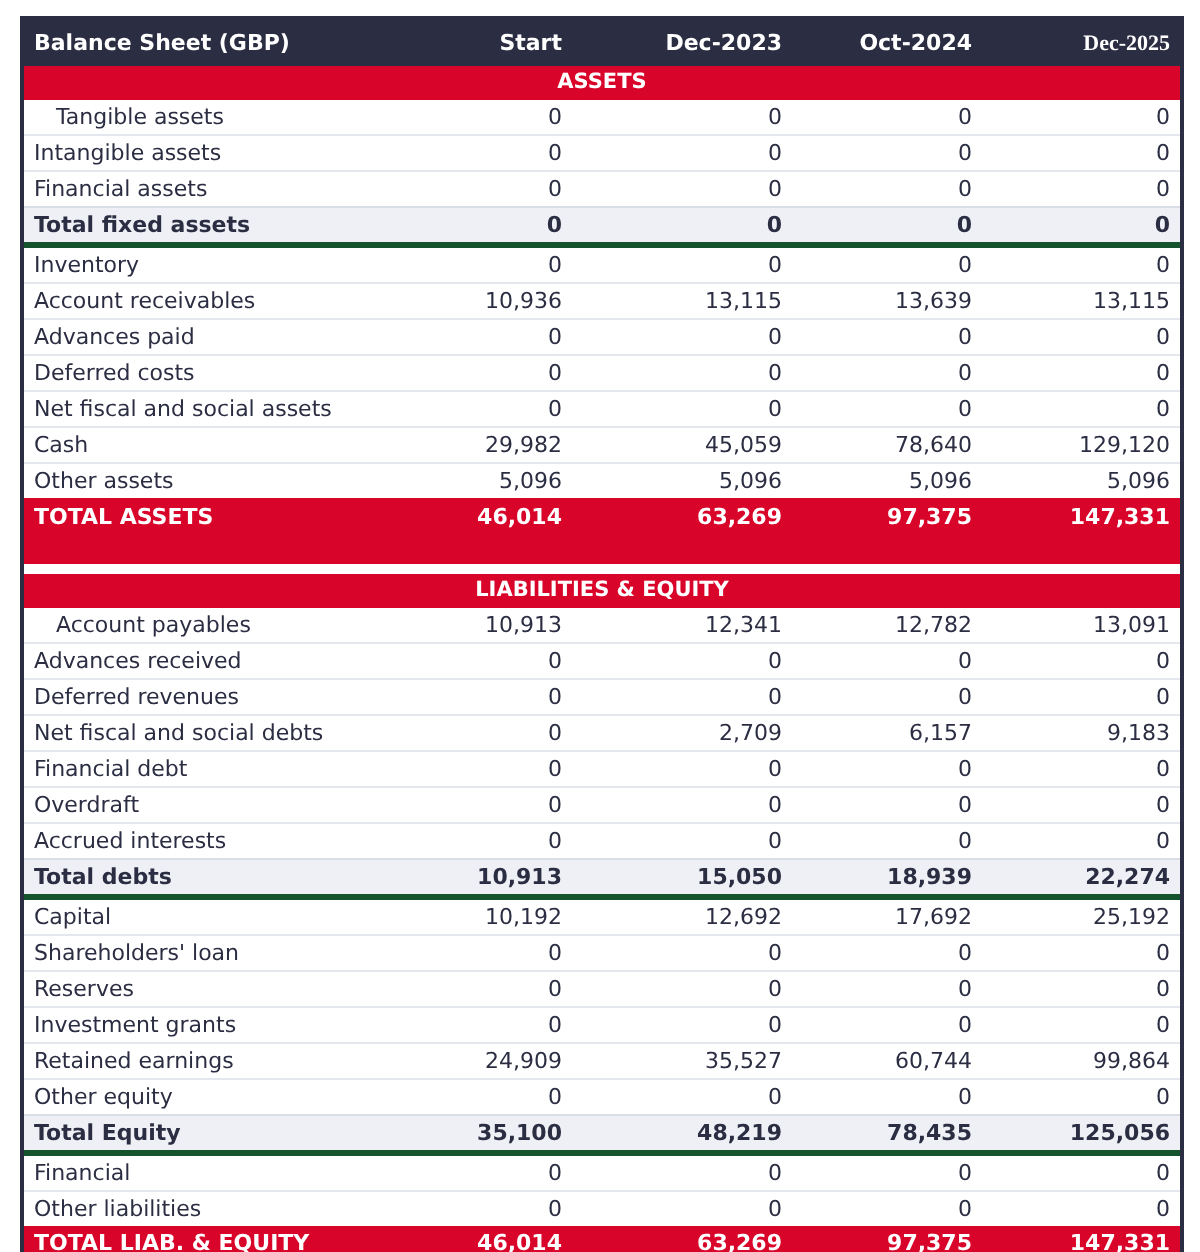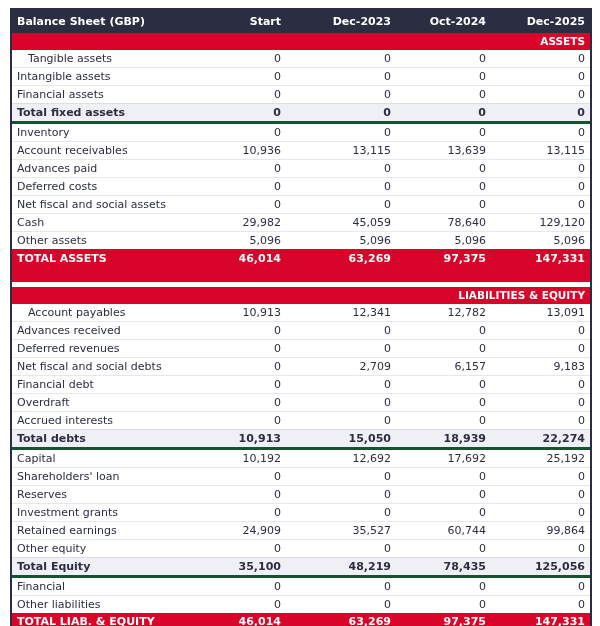--- a/index.html
+++ b/index.html
@@ -34,29 +34,29 @@
   tr.head-row th{
     background:var(--navy);
     color:#ffffff;
     font-size:11px;
     font-weight:bold;
     padding:5px 10px 5px 5px;
     text-align:right;
     white-space:nowrap;
   }
   tr.head-row th.t-title{text-align:left;padding-left:5px;margin-top:19px;}
-  tr.head-row th.last{padding-right:5px;}
+  tr.head-row th.last{padding-right:5px;font-family:Liberation Serif, serif;}
   
   tr.section-row td{
     background:var(--red);
     color:#ffffff;
     font-size:10.5px;
     font-weight:bold;
     padding:2px 5px;
-    text-align:right;
+    text-align:center;
   }
   
   td{
     font-size:11px;
     line-height:13px;
     padding:2px 10px 2px 5px;
     white-space:nowrap;
     overflow:hidden;
   }
   td.num{text-align:right;}

